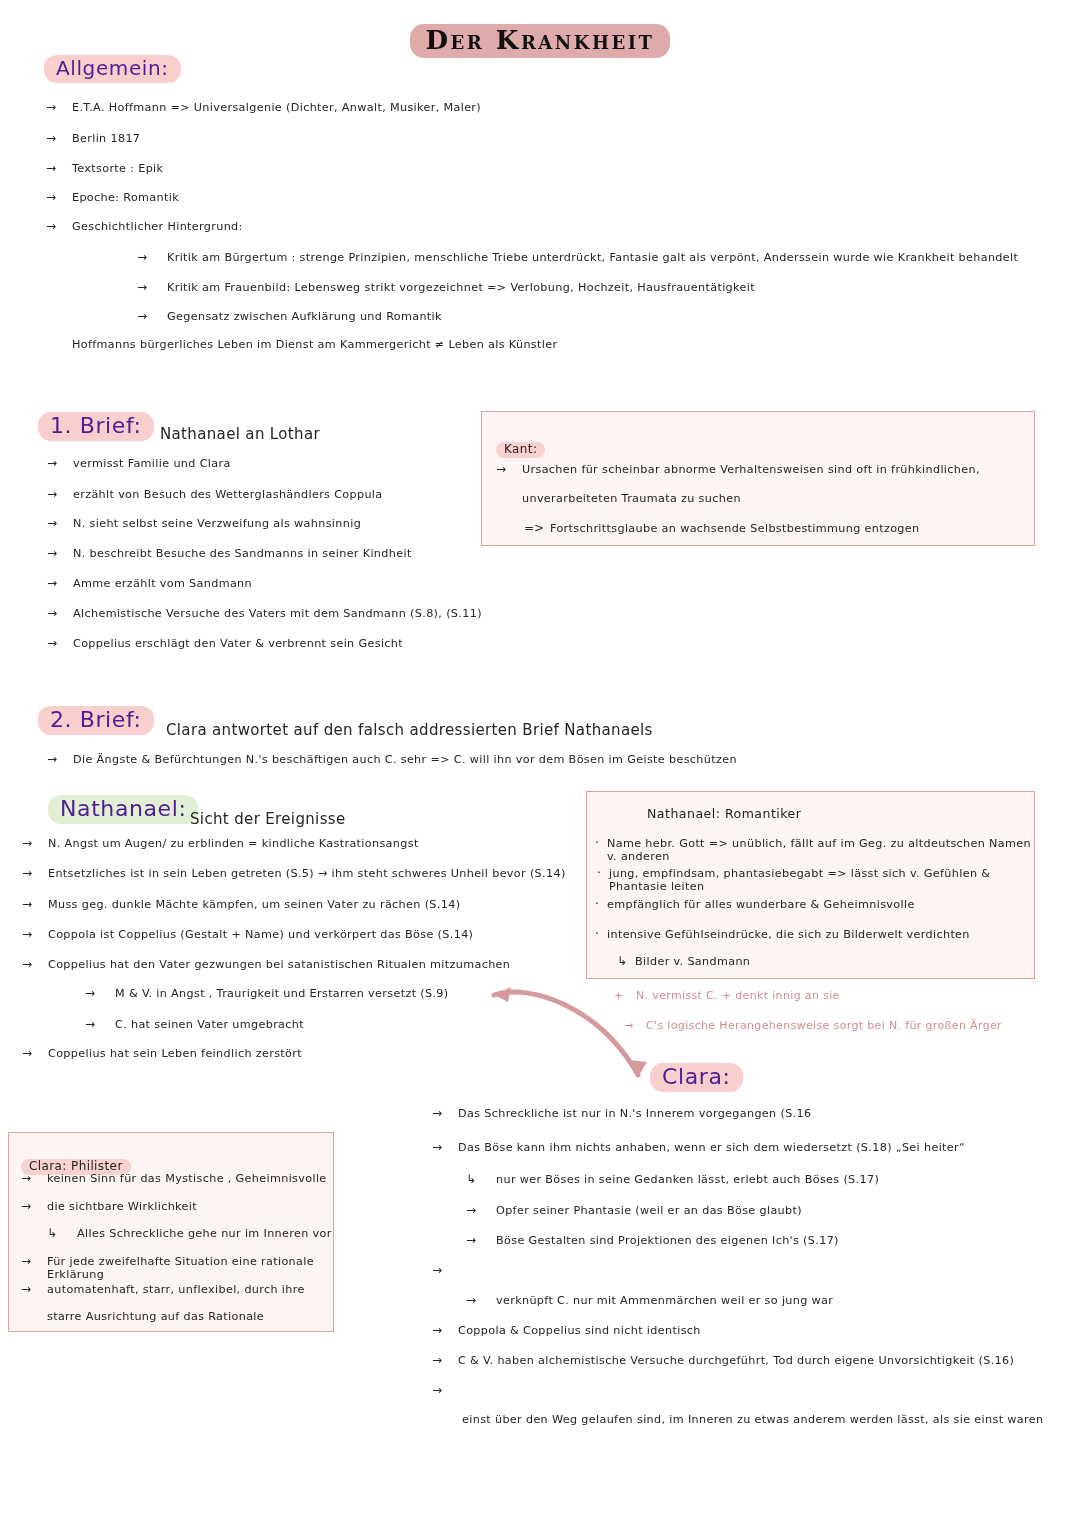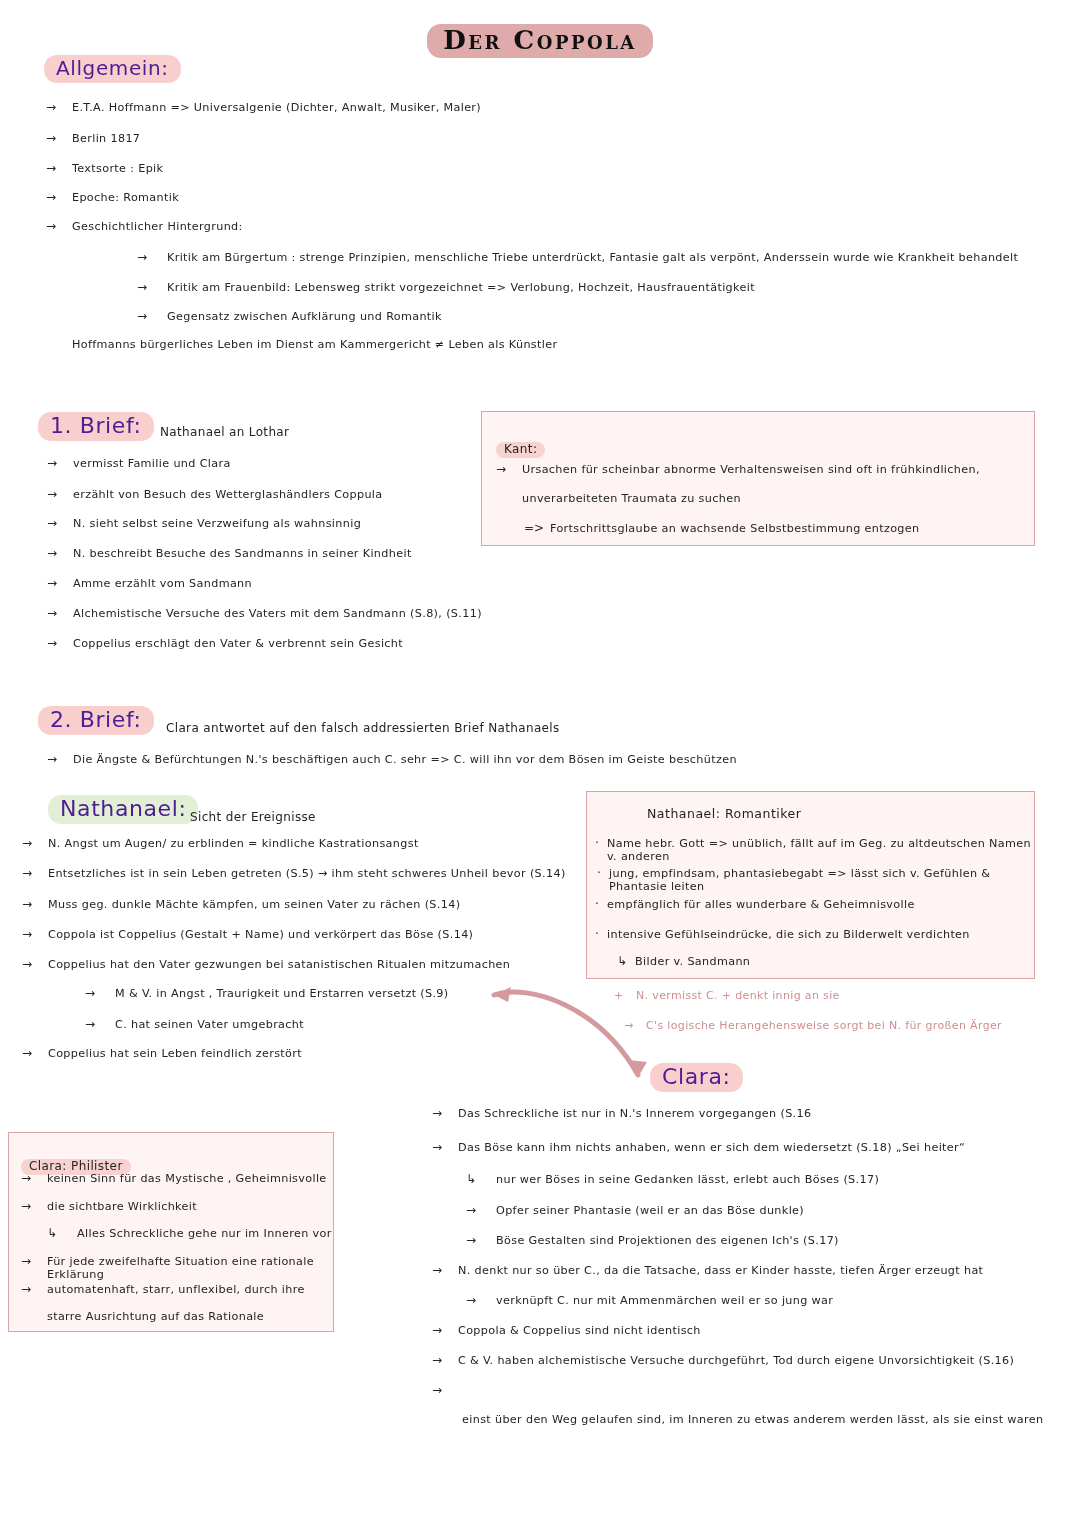--- a/index.html
+++ b/index.html
@@ -58,21 +58,21 @@
     letter-spacing: 0.6px;
     color: #4c1d95;
     border-radius: 13px;
     padding: 1px 12px 3px 12px;
   }
   .heading.pink  { background: #f9cfcd; }
   .heading.green { background: #e2efd4; }
   .heading.big   { font-size: 22px; }
 
   .sub-note {
-    font-size: 12px;
+    font-size: 15px;
     letter-spacing: 0.35px;
     color: #242424;
   }
 
   
   .row { position: absolute; display: flex; align-items: baseline; }
   .mark {
     display: inline-block;
     width: 26px;
     flex: 0 0 26px;
@@ -135,21 +135,21 @@
     top: 965px;
     width: 260px;
     height: 130px;
     pointer-events: none;
   }
 </style>
 </head>
 <body>
 
 <div id="title-wrap">
-  <span id="title">Der Coppola</span>
+  <span id="title">Der Krankheit</span>
 </div>
 
 <div class="abs" style="left:44px; top:55px;">
   <span class="heading pink">Allgemein:</span>
 </div>
 
 <div class="row" style="left:46px; top:100px;">
   <span class="mark">→</span>
   <span class="txt">E.T.A. Hoffmann  =&gt; Universalgenie (Dichter, Anwalt, Musiker, Maler)</span>
 </div>
@@ -367,29 +367,28 @@
 <div class="row" style="left:432px; top:1140px;">
   <span class="mark">→</span>
   <span class="txt">Das Böse kann ihm nichts anhaben, wenn er sich dem wiedersetzt (S.18) „Sei heiter“</span>
 </div>
 <div class="row" style="left:466px; top:1172px;">
   <span class="mark sub">↳</span>
   <span class="txt">nur wer Böses in seine Gedanken lässt, erlebt auch Böses (S.17)</span>
 </div>
 <div class="row" style="left:466px; top:1203px;">
   <span class="mark sub">→</span>
-  <span class="txt">Opfer seiner Phantasie (weil er an das Böse dunkle)</span>
+  <span class="txt">Opfer seiner Phantasie (weil er an das Böse glaubt)</span>
 </div>
 <div class="row" style="left:466px; top:1233px;">
   <span class="mark sub">→</span>
   <span class="txt">Böse Gestalten sind Projektionen des eigenen Ich's (S.17)</span>
 </div>
 <div class="row" style="left:432px; top:1263px;">
   <span class="mark">→</span>
-  <span class="txt">N. denkt nur so über C., da die Tatsache, dass er Kinder hasste, tiefen Ärger erzeugt hat</span>
 </div>
 <div class="row" style="left:466px; top:1293px;">
   <span class="mark sub">→</span>
   <span class="txt">verknüpft C. nur mit Ammenmärchen weil er so jung war</span>
 </div>
 <div class="row" style="left:432px; top:1323px;">
   <span class="mark">→</span>
   <span class="txt">Coppola &amp; Coppelius sind nicht identisch</span>
 </div>
 <div class="row" style="left:432px; top:1353px;">

